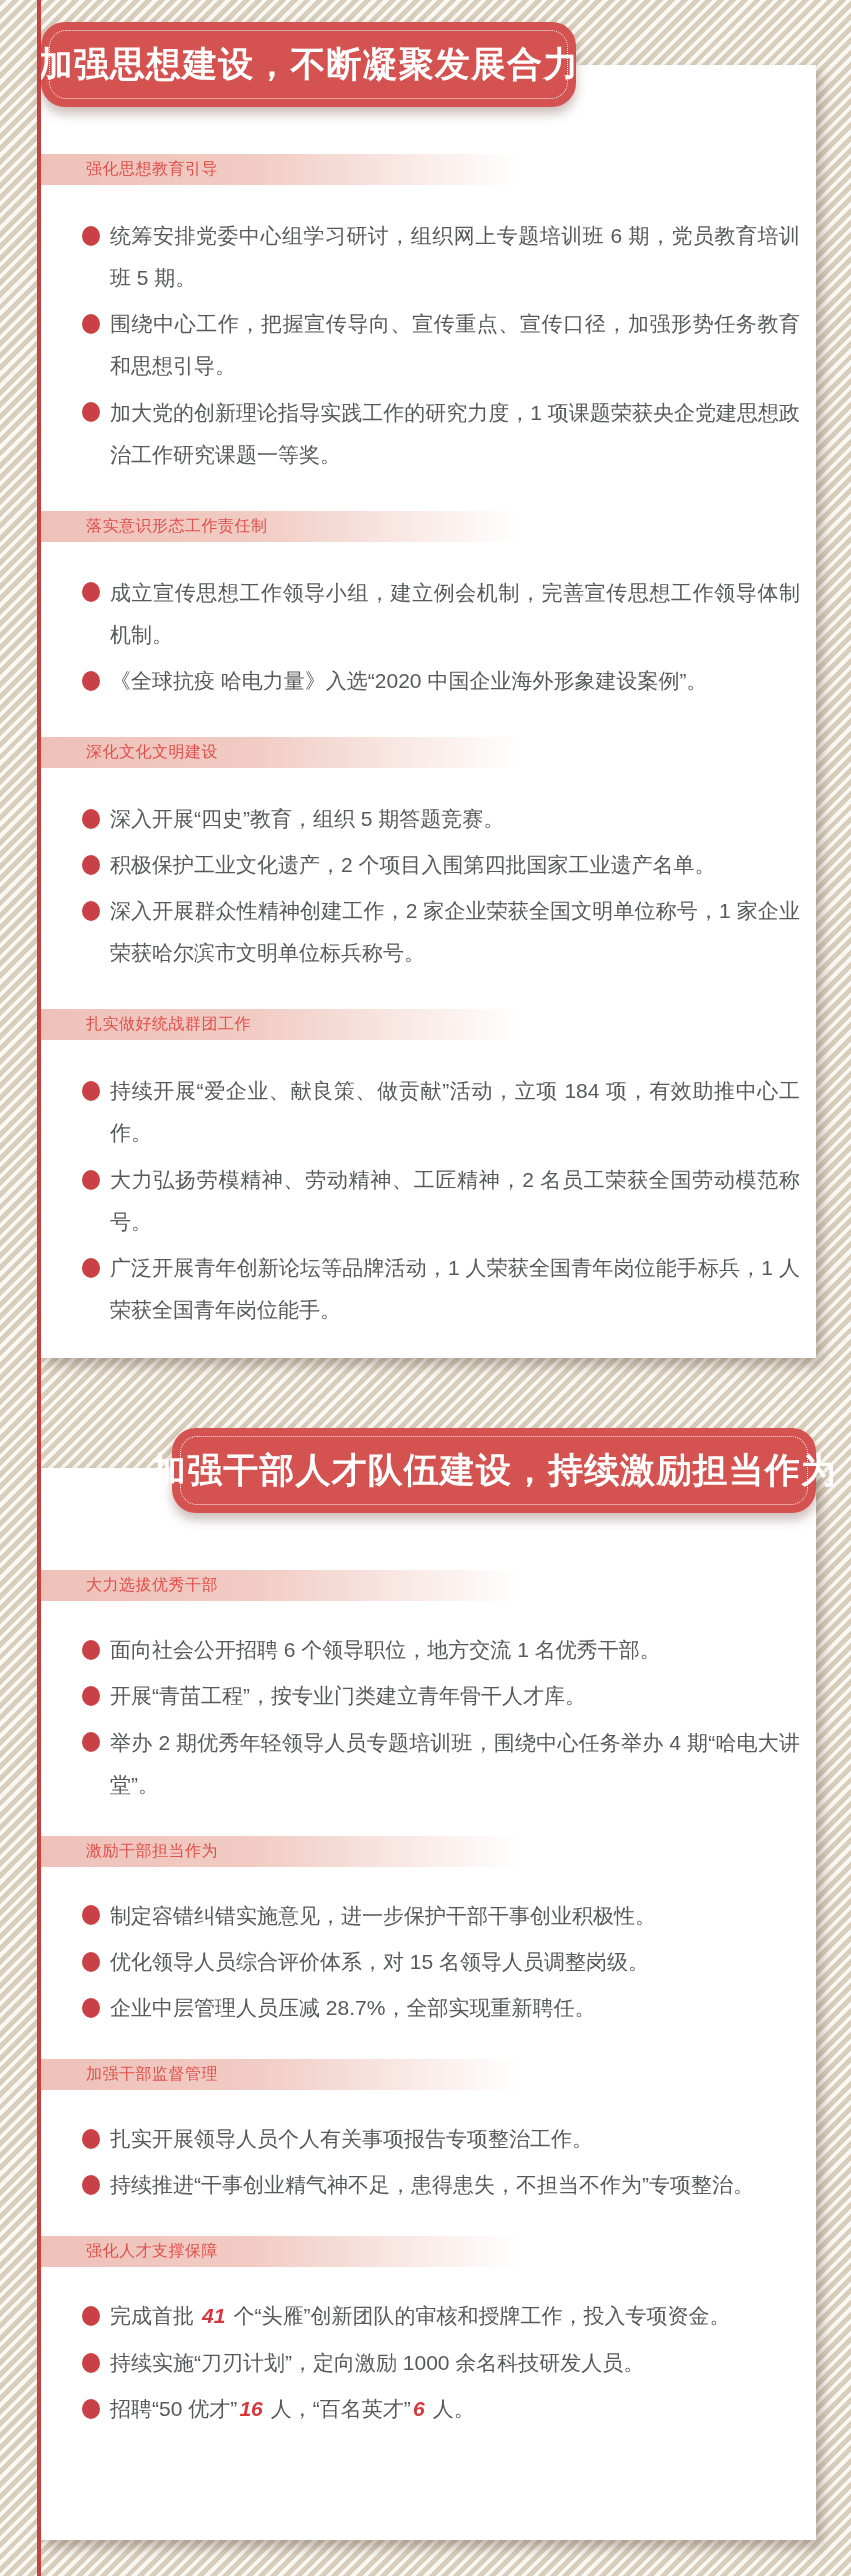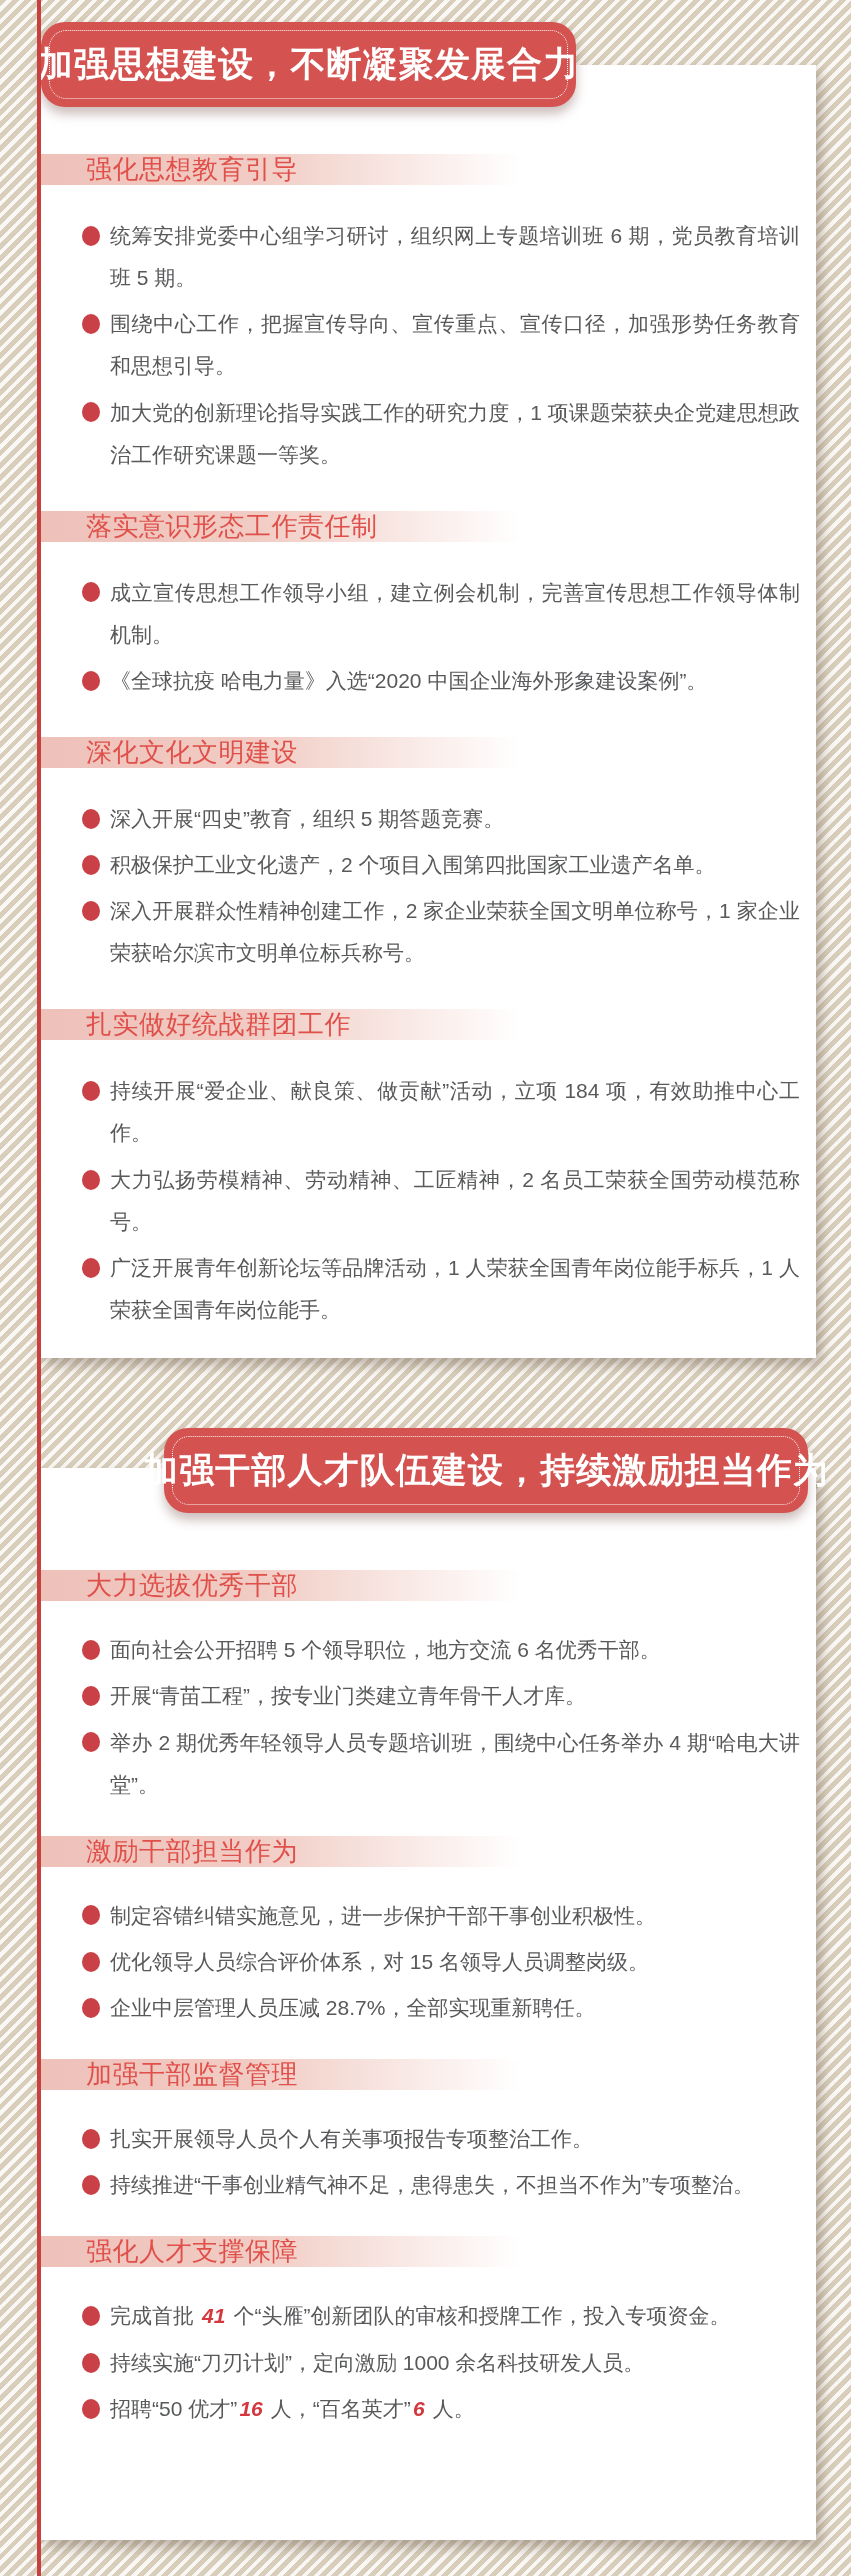--- a/index.html
+++ b/index.html
@@ -27,33 +27,33 @@
   .banner{
     position:absolute;height:85px;background:var(--banner_red,#d45250);
     border-radius:24px;z-index:4;display:flex;align-items:center;justify-content:center;
     box-shadow:0 6.5px 10.8px rgba(110,70,62,.35);
   }
   .banner::after{
     content:"";position:absolute;inset:7.6px;border:1.6px dotted rgba(255,255,255,.95);
     border-radius:17.3px;pointer-events:none;
   }
   .banner1{left:0;top:-43px;width:535px;}
-  .banner2{right:8px;top:-40px;width:644px;}
+  .banner2{right:0;top:-40px;width:644px;}
   .banner-label{
     color:#fff;font-size:35px;font-weight:bold;letter-spacing:1.1px;white-space:nowrap;
   }
   .sections{position:absolute;left:0;top:0;right:0;}
   .sec-bar{
     height:31px;margin-top:35px;display:flex;align-items:center;padding-left:45px;
     background:linear-gradient(90deg,var(--bar_pink,#eec1b9) 0%,#f1ccc4 28%,rgba(253,251,250,0) 62%);
   }
   .card1 .sections > .sec-bar:first-child{margin-top:89px;}
   .card2 .sec-bar{margin-top:30px;}
   .card2 .sections > .sec-bar:first-child{margin-top:102px;}
-  .sec-title{font-size:26px;color:var(--title_red,#e0504b);letter-spacing:0.5px;}
+  .sec-title{font-size:16px;color:var(--title_red,#e0504b);letter-spacing:0.5px;}
   ul.bullets{list-style:none;margin:30px 0 0 0;padding:0 16px 0 69px;}
   .card2 ul.bullets{margin-top:28px;}
   ul.bullets li{
     position:relative;font-size:21px;line-height:42px;color:var(--text_gray,#58595b);
     margin-top:4.3px;text-align:justify;
   }
   ul.bullets li:first-child{margin-top:0;}
   ul.bullets li::before{
     content:"";position:absolute;left:-27.6px;top:10.8px;width:18px;height:20px;
     border-radius:50%;background:var(--dot_red,#c94046);
@@ -109,21 +109,21 @@
 
   <section class="card card2">
     <div class="banner banner2">
       <span class="banner-label">加强干部人才队伍建设，持续激励担当作为</span>
     </div>
     <div class="sections">
         <div class="sec-bar">
           <span class="sec-title">大力选拔优秀干部</span>
         </div>
         <ul class="bullets">
-          <li>面向社会公开招聘 5 个领导职位，地方交流 6 名优秀干部。</li>
+          <li>面向社会公开招聘 6 个领导职位，地方交流 1 名优秀干部。</li>
           <li>开展“青苗工程”，按专业门类建立青年骨干人才库。</li>
           <li>举办 2 期优秀年轻领导人员专题培训班，围绕中心任务举办 4 期“哈电大讲堂”。</li>
         </ul>
         <div class="sec-bar">
           <span class="sec-title">激励干部担当作为</span>
         </div>
         <ul class="bullets">
           <li>制定容错纠错实施意见，进一步保护干部干事创业积极性。</li>
           <li>优化领导人员综合评价体系，对 15 名领导人员调整岗级。</li>
           <li>企业中层管理人员压减 28.7%，全部实现重新聘任。</li>

